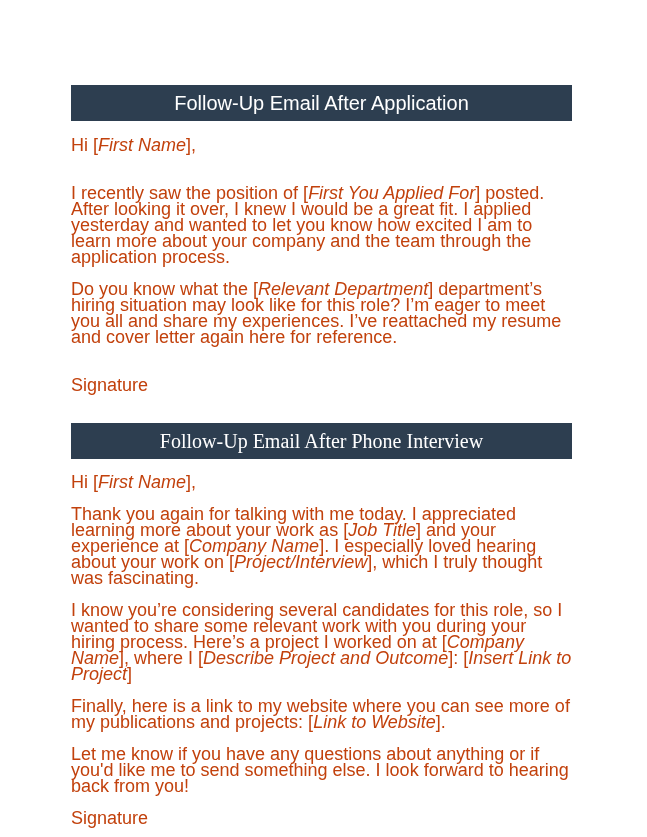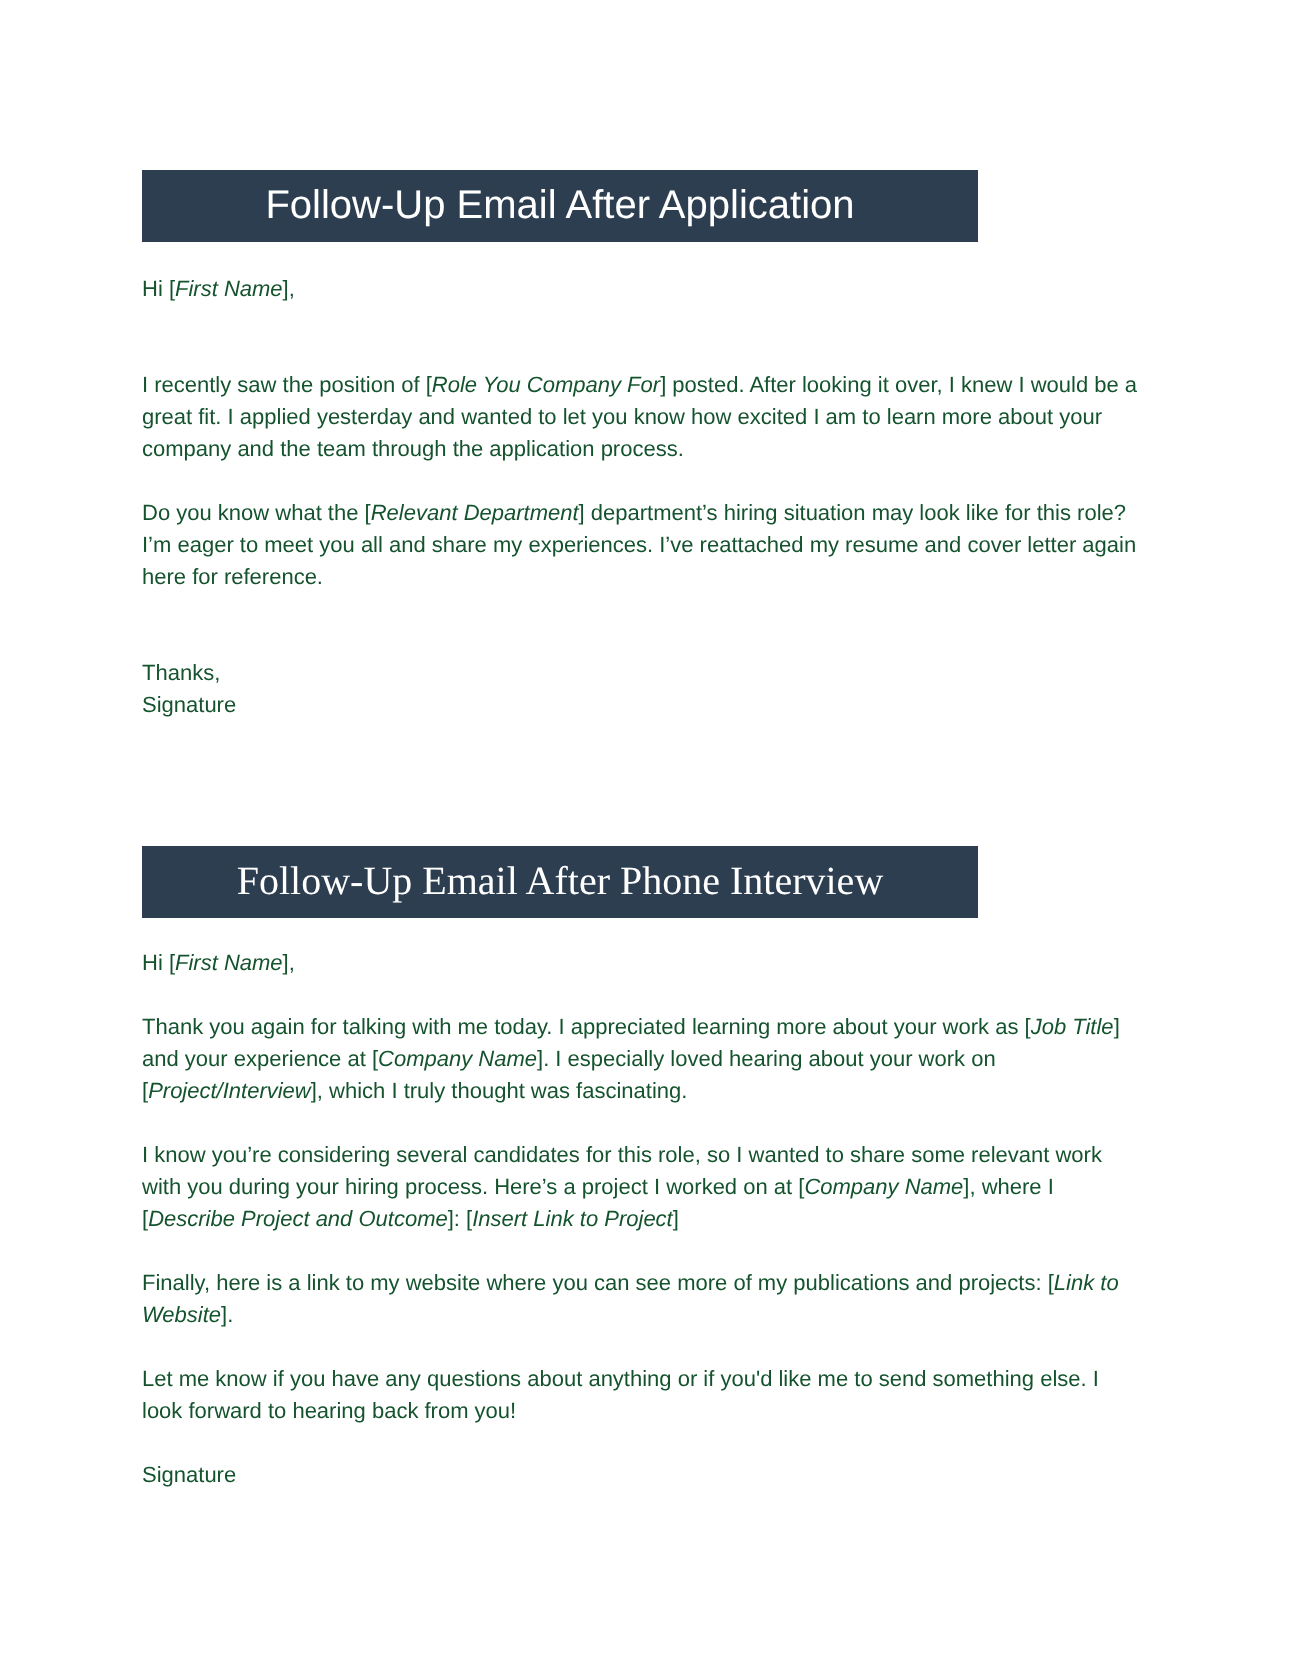--- a/index.html
+++ b/index.html
@@ -1,42 +1,41 @@
 <!DOCTYPE html>
 <html><head>
 <meta charset="utf-8">
 <style>
   html, body { margin: 0; padding: 0; background: #ffffff; }
   body { width: 647px; height: 837px; position: relative; overflow: hidden;
          font-family: "Liberation Sans", "DejaVu Sans", sans-serif; color: #33475b; }
   .page { position: absolute; left: 71px; top: 0; width: 501px; }
-  .banner { position: absolute; left: 0; width: 418px; height: 36px; background: #2d3e50;
+  .banner { position: absolute; left: 0; width: 501px; height: 36px; background: #2d3e50;
             color: #ffffff; text-align: center; font-size: 20px; line-height: 36px; }
-  .block { position: absolute; left: 0; width: 501px; font-size: 11px; line-height: 16px; color: #14532d; }
+  .block { position: absolute; left: 0; width: 501px; font-size: 18px; line-height: 16px; color: #c2410c; }
   .block p { margin: 0; }
   .block .gap { height: 16px; }
   em { font-style: italic; }
 </style>
 </head>
 <body>
 
 <div class="page">
 
   <div class="banner" style="top:85px;">Follow-Up Email After Application</div>
 
   <div class="block" style="top:137px;">
     <p><span>Hi [</span><em>First Name</em><span>],</span></p>
     <div class="gap"></div>
     <div class="gap"></div>
-    <p><span>I recently saw the position of [</span><em>Role You Company For</em><span>] posted. After looking it over, I knew I would be a great fit. I applied yesterday and wanted to let you know how excited I am to learn more about your company and the team through the application process.</span></p>
+    <p><span>I recently saw the position of [</span><em>First You Applied For</em><span>] posted. After looking it over, I knew I would be a great fit. I applied yesterday and wanted to let you know how excited I am to learn more about your company and the team through the application process.</span></p>
     <div class="gap"></div>
     <p><span>Do you know what the [</span><em>Relevant Department</em><span>] department’s hiring situation may look like for this role? I’m eager to meet you all and share my experiences. I’ve reattached my resume and cover letter again here for reference.</span></p>
     <div class="gap"></div>
     <div class="gap"></div>
-    <p>Thanks,</p>
     <p>Signature</p>
   </div>
 
   <div class="banner" style="top:423px;font-family:Liberation Serif, serif;">Follow-Up Email After Phone Interview</div>
 
   <div class="block" style="top:474px;">
     <p><span>Hi [</span><em>First Name</em><span>],</span></p>
     <div class="gap"></div>
     <p><span>Thank you again for talking with me today. I appreciated learning more about your work as [</span><em>Job Title</em><span>] and your experience at [</span><em>Company Name</em><span>]. I especially loved hearing about your work on [</span><em>Project/Interview</em><span>], which I truly thought was fascinating.</span></p>
     <div class="gap"></div>

